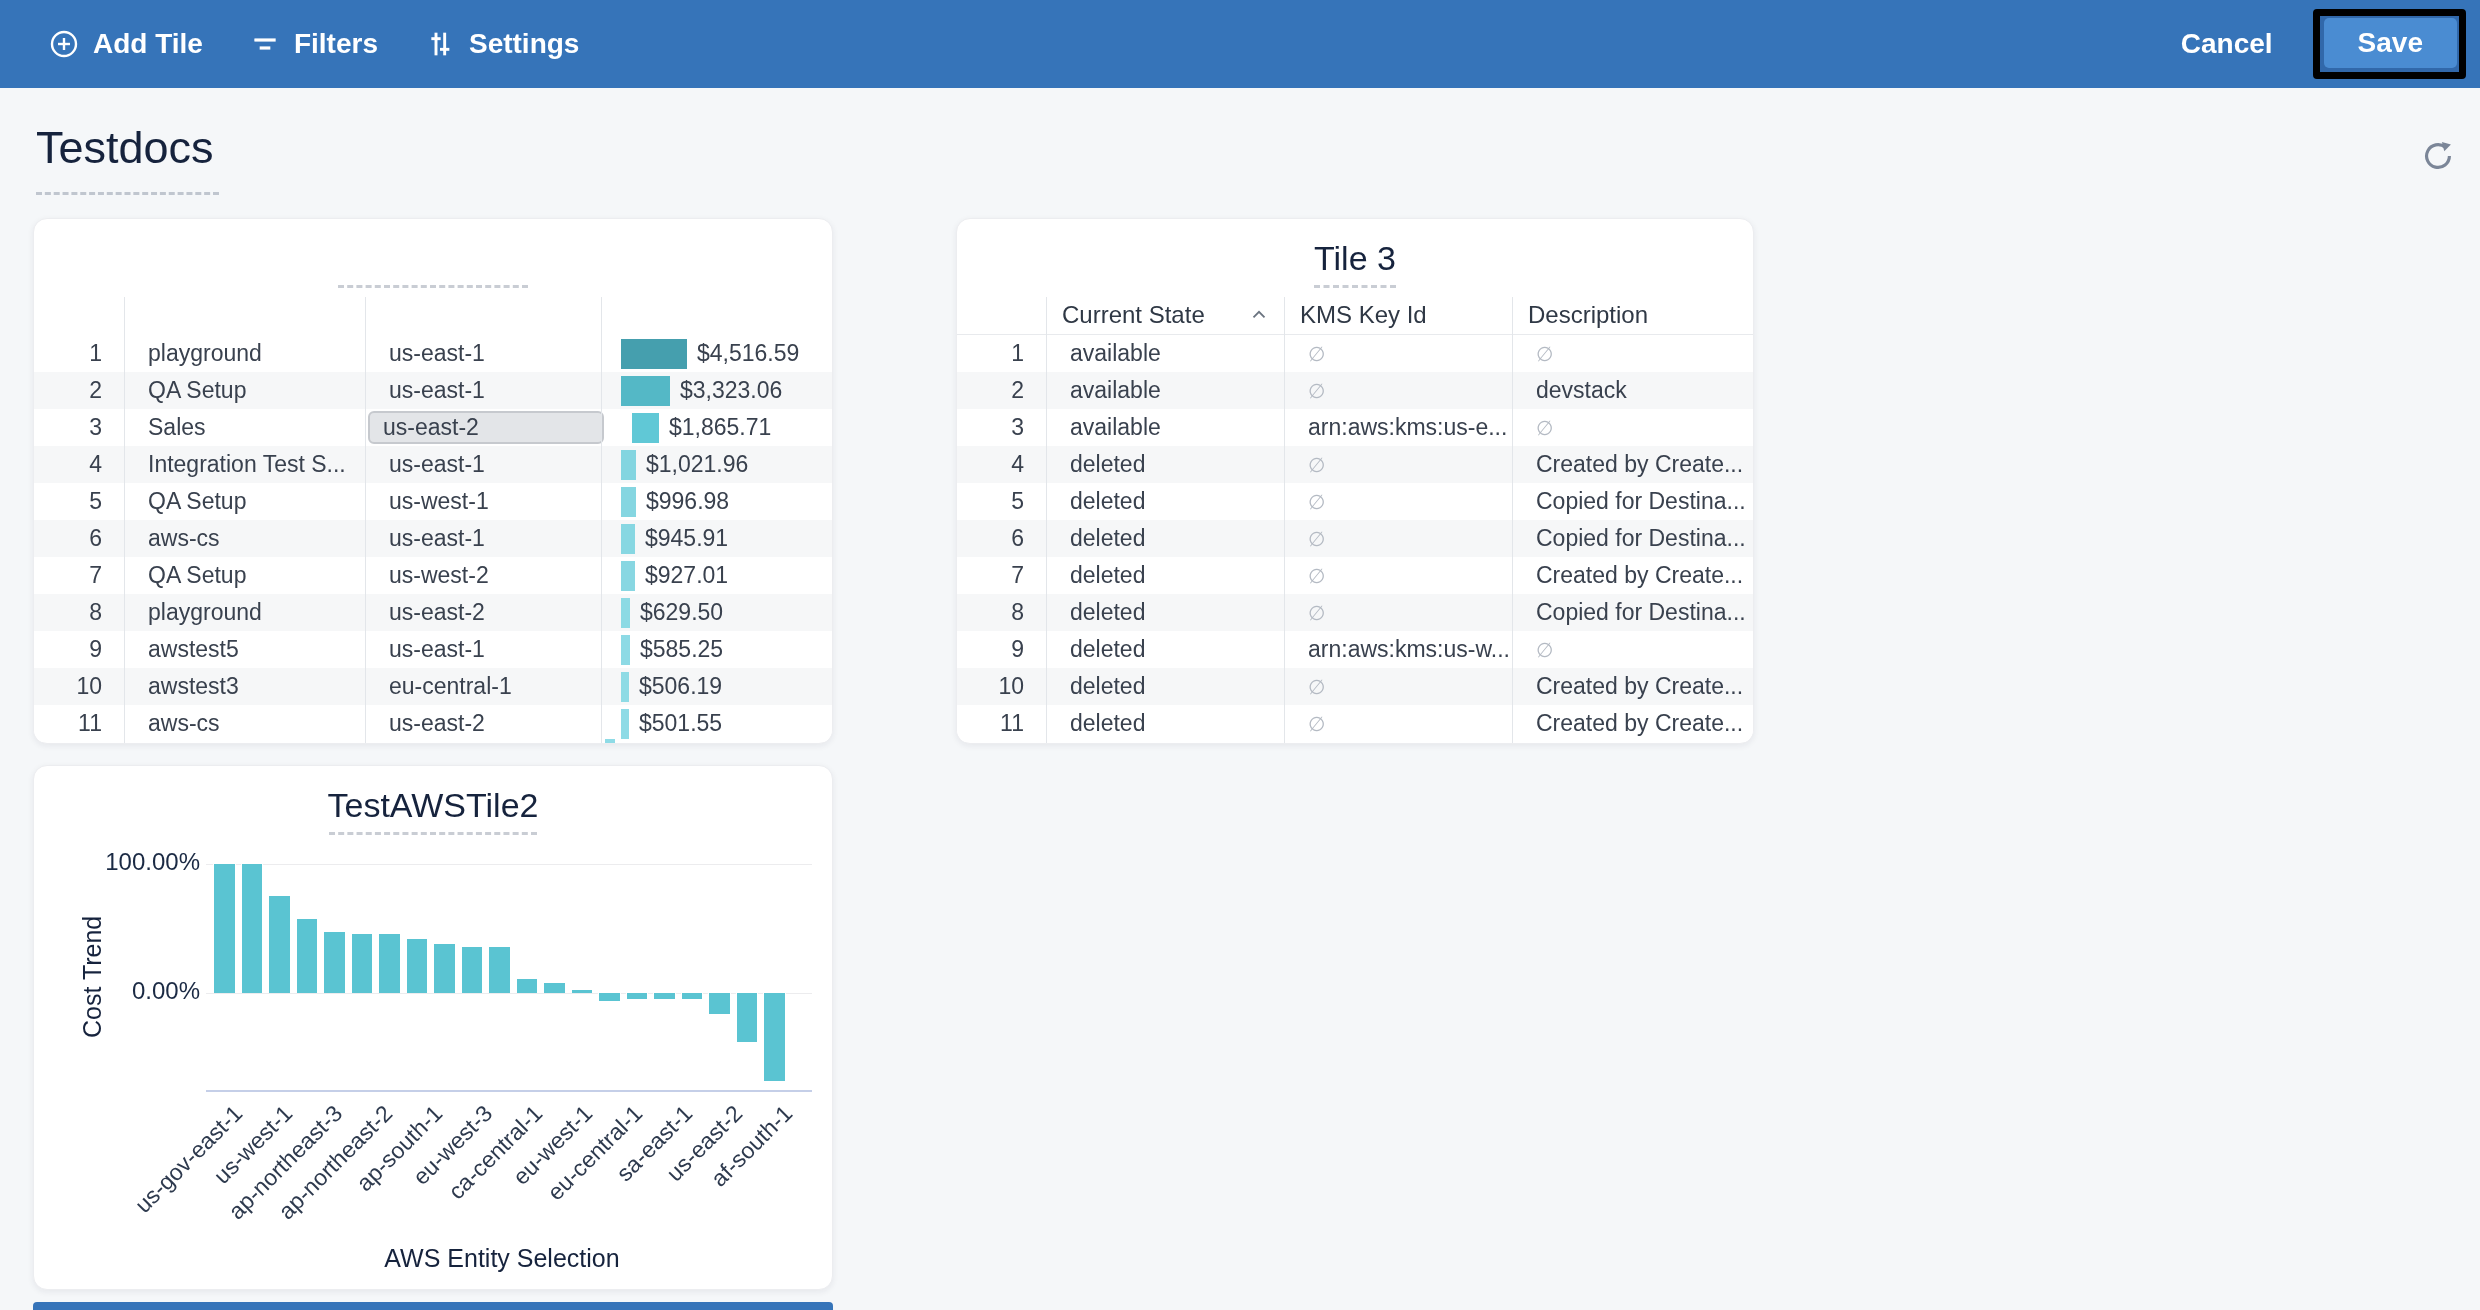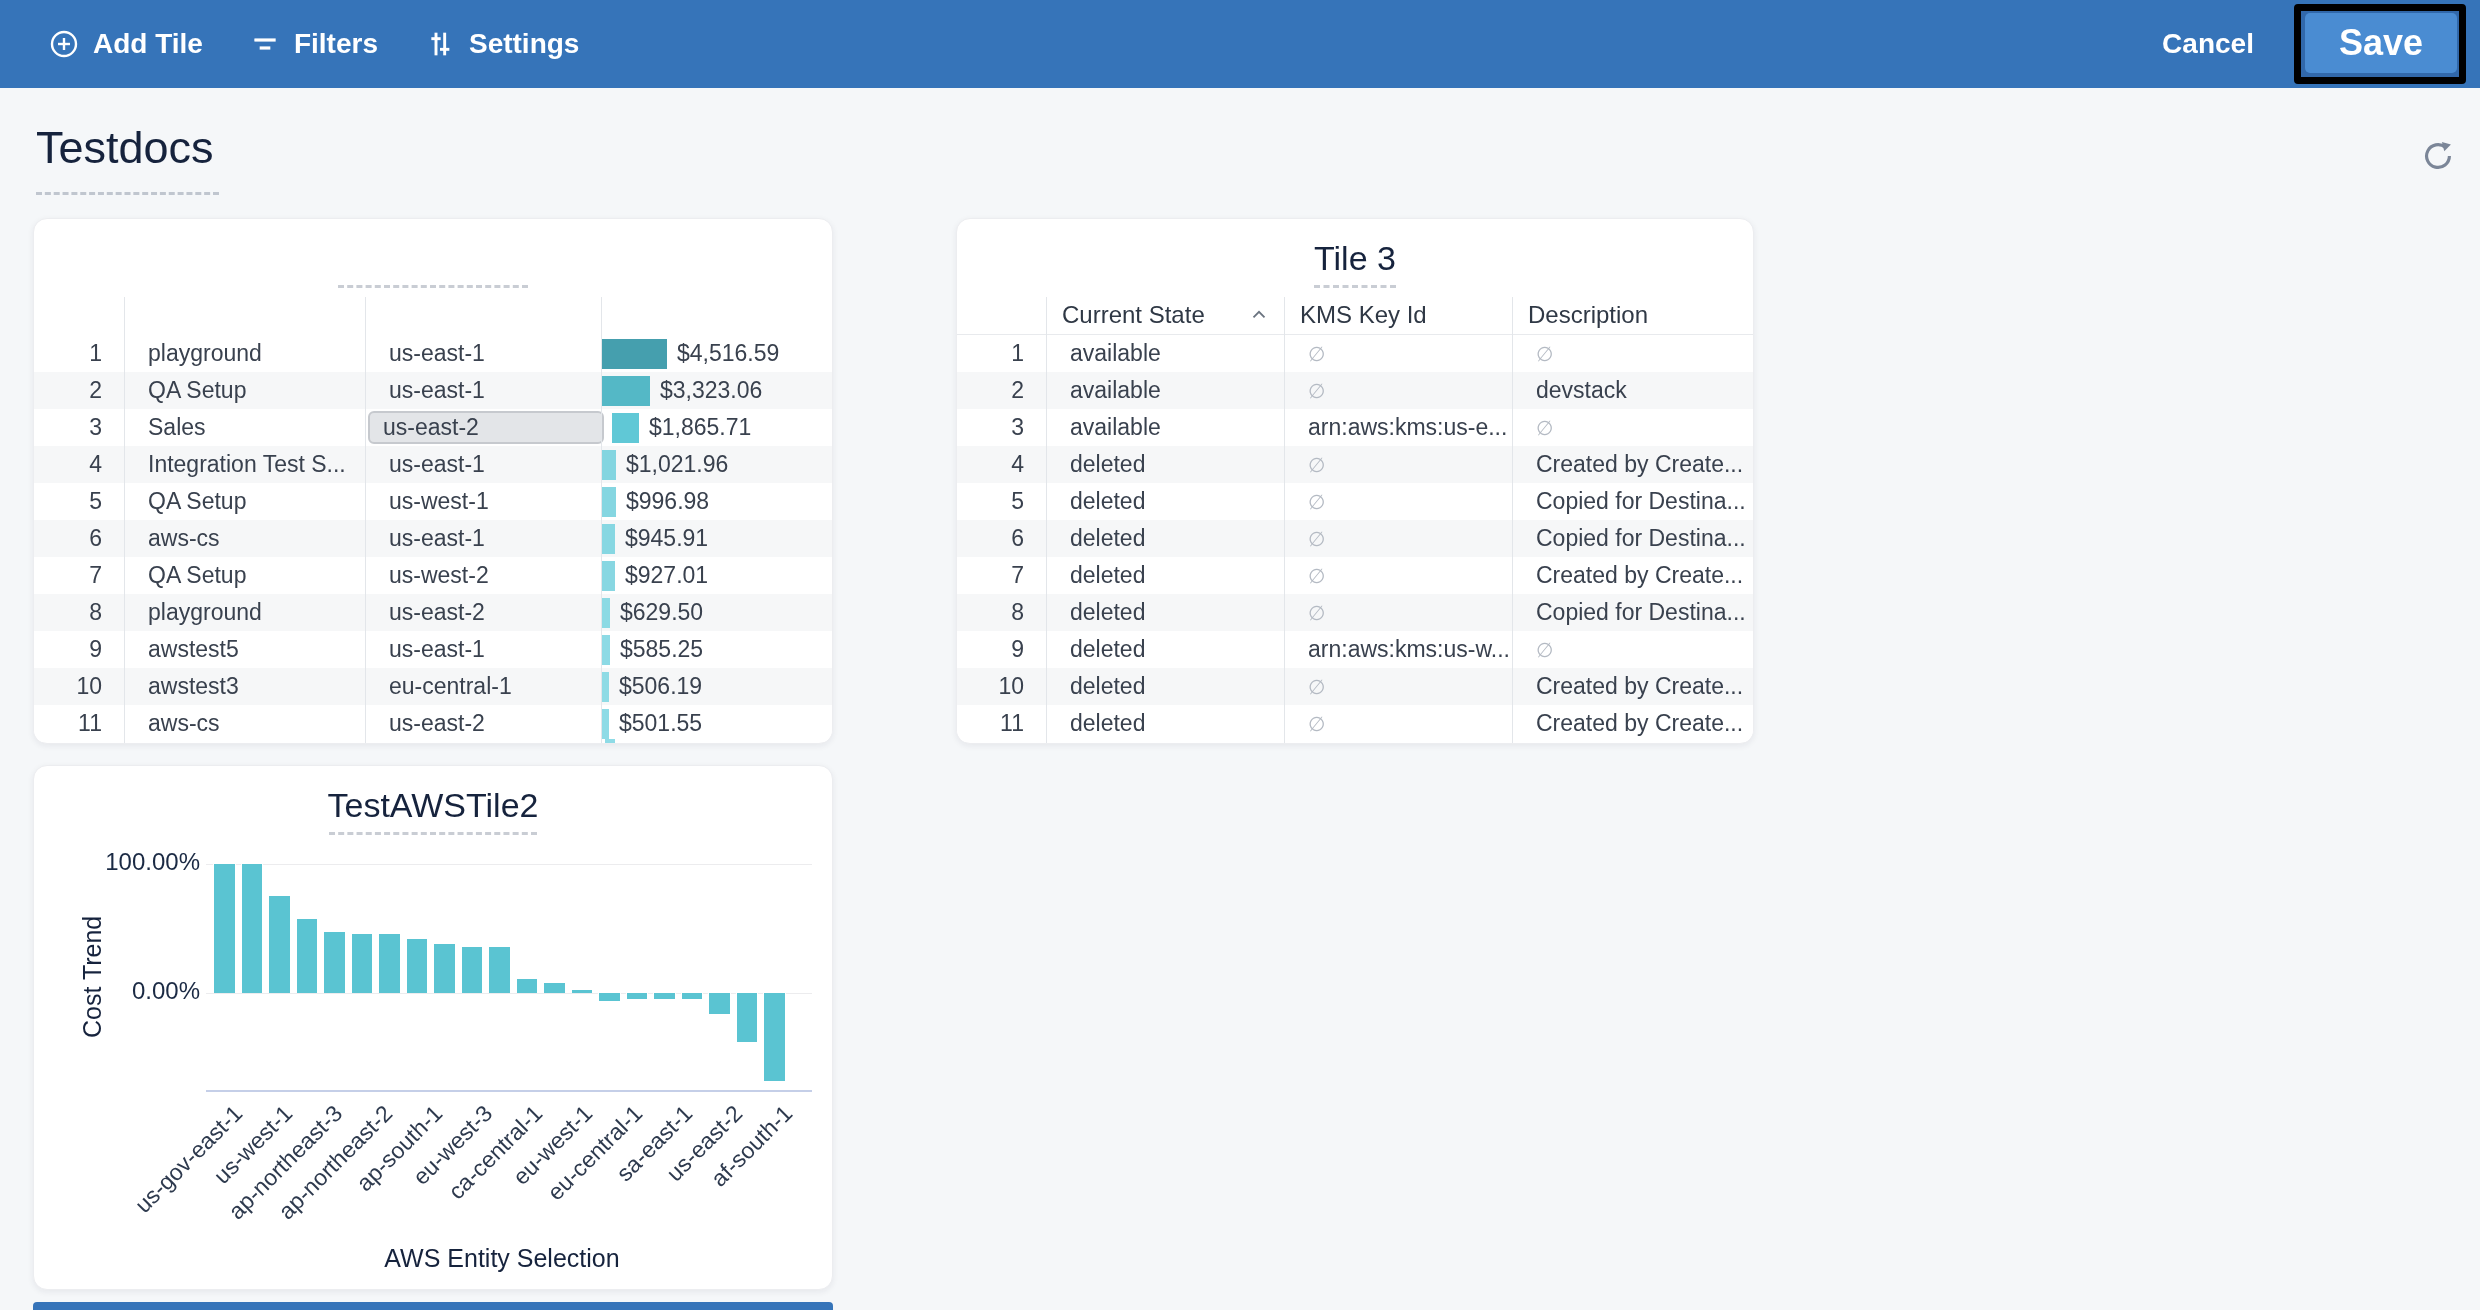--- a/index.html
+++ b/index.html
@@ -19,21 +19,21 @@
   }
   .tb-left { display:flex; align-items:center; gap:46px; flex:1; }
   .tb-item { display:flex; align-items:center; gap:13px; color:#fff;
     font-size:28px; font-weight:600; cursor:pointer; }
   .tb-item svg { display:block; }
   .tb-right { display:flex; align-items:center; gap:40px; }
   .tb-cancel { color:#fff; font-size:28px; font-weight:600; cursor:pointer; }
   .save-frame { border:7px solid #000; border-radius:4px; background:#3168aa; padding:2px 2px 4px 4px; }
   .save-btn {
     border:none; background:#4a8cd2; color:#fff; font-family:inherit;
-    font-size:36px; font-weight:600; padding:9px 34px; border-radius:5px; cursor:pointer;
+    font-size:28px; font-weight:600; padding:9px 34px; border-radius:5px; cursor:pointer;
   }
   
   .page-title { position:absolute; left:36px; top:122px; font-size:45px; font-weight:500; color:#16233d; }
   .page-title-dash { position:absolute; left:36px; top:192px; width:183px; border-bottom:3px dashed #c0c6cf; }
   .refresh { position:absolute; left:2420px; top:138px; cursor:pointer; }
   
   .tile {
     position:absolute; background:#fff; border:1px solid #ecedf0; border-radius:14px;
     box-shadow:0 2px 6px rgba(25,35,55,0.07); overflow:hidden;
   }
@@ -49,21 +49,21 @@
   .hcell .chev { margin-right:14px; }
   .hcell-flex { flex:1; }
   .tbody { position:absolute; left:0; top:116px; width:100%; }
   .t-row { display:flex; align-items:center; height:37px; font-size:23px; background:#fff; }
   .t-row.alt { background:#f6f7f8; }
   .c-num { width:90px; text-align:right; padding-right:22px; color:#39414e; flex:none; }
   .cell { padding-left:24px; white-space:nowrap; overflow:hidden; }
   .cell.nul { color:#b4bac3; font-size:20px; }
   .sel-cell { background:#e3e5e8; border:2px solid #c6c9ce; border-radius:6px;
     height:33px; display:flex; align-items:center; margin-right:8px; margin-left:3px; padding-left:13px; }
-  .c-cost { flex:1; display:flex; align-items:center; padding-left:0; }
+  .c-cost { flex:1; display:flex; align-items:center; padding-left:20px; }
   .cost-bar { display:inline-block; height:30px; flex:none; }
   .cost-val { margin-left:10px; }
   .vsep { position:absolute; top:78px; bottom:0; width:1px; background:#e3e6ea; }
   .partial-bar { position:absolute; left:571px; bottom:0; width:10px; height:4px; background:#8edbe6; }
   
   .gridline { position:absolute; left:172px; width:606px; height:1px; background:#ececee; }
   .axis-line { position:absolute; left:172px; width:606px; height:2px; background:#c5cfe8; }
   .ytick { position:absolute; right:632px; white-space:nowrap; font-size:24px; color:#1b2a44; }
   .y-title { position:absolute; left:44px; top:272px; font-size:25px; color:#16233d;
     transform:rotate(-90deg); transform-origin:left top; white-space:nowrap; }

